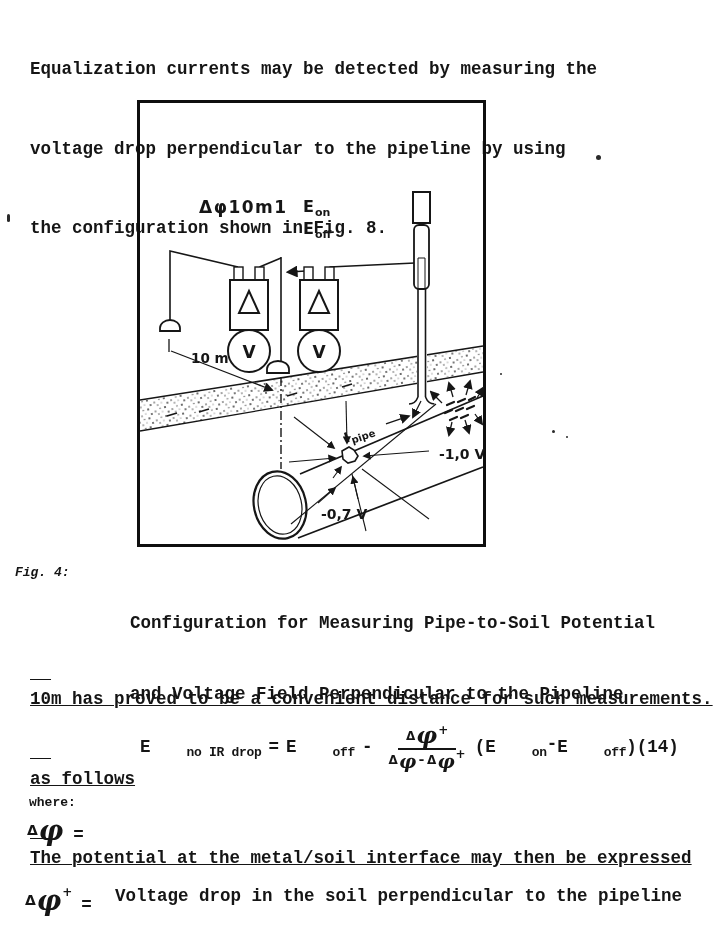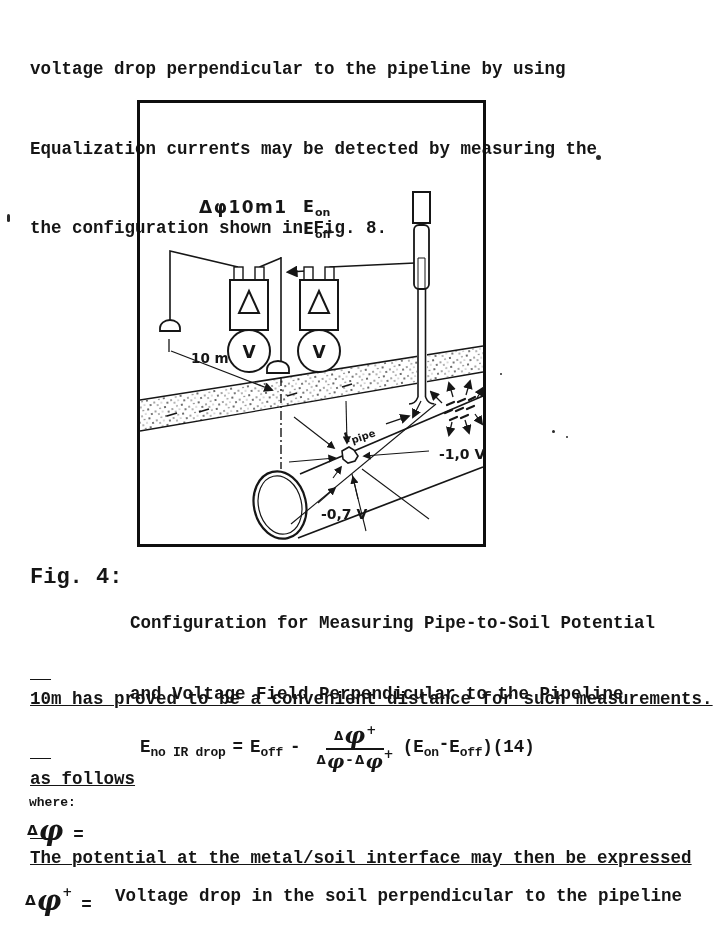--- a/index.html
+++ b/index.html
@@ -6,27 +6,27 @@
   body{
     width:727px;height:951px;background:#ffffff;position:relative;overflow:hidden;
     font-family:"Liberation Mono","DejaVu Sans Mono",monospace;
     color:#151515;font-weight:700;
     -webkit-font-smoothing:antialiased;
   }
   .abs{position:absolute;}
   .mono{font-size:17.5px;line-height:26.5px;white-space:pre;}
   .intro{left:30px;top:3px;}
   .figwrap{left:137px;top:100px;width:349px;height:447px;}
-  .cap-label{left:30px;top:565px;font-size:22px;}
+  .cap-label{left:15px;top:565px;font-size:13px;font-style:italic;}
   .cap-lines{left:130px;top:565px;font-size:17.5px;line-height:23.5px;white-space:pre;}
   .para{left:30px;top:633px;text-decoration:underline;}
   
   .eq{left:140px;top:724px;display:flex;align-items:center;font-size:17.5px;}
   .eq .tok{display:inline-flex;align-items:flex-start;}
-  .eq .sub{font-size:13px;position:relative;top:8px;letter-spacing:-0.3px;}
+  .eq .sub{font-size:13px;position:relative;top:8px;letter-spacing:-0.3px;margin-left:36px;}
   .eq .op{margin:0 7px;}
   .frac{display:inline-flex;flex-direction:column;align-items:center;margin:0 9px;line-height:1;}
   .frac .num{display:inline-flex;align-items:flex-end;border-bottom:2px solid #151515;padding:0 8px 2px;}
   .frac .den{display:inline-flex;align-items:flex-end;padding-top:2px;}
   .hphi{font-family:"DejaVu Serif",serif;font-style:italic;font-weight:700;font-size:23px;line-height:.95;}
   .hphi.small{font-size:19px;}
   .hd{font-family:"DejaVu Sans",sans-serif;font-size:12px;font-weight:700;position:relative;top:-4px;margin-right:1px;}
   .hsup{font-family:"DejaVu Sans",sans-serif;font-size:12px;font-weight:700;position:relative;top:-10px;margin-left:1px;}
   .dmin{font-size:15px;position:relative;top:-2px;margin:0 1px;}
   .rminus{position:relative;top:-3px;}
@@ -47,22 +47,22 @@
   .speck{position:absolute;background:#2a2a2a;border-radius:50%;}
   
   svg{display:block;}
   svg .flabel{font-family:"DejaVu Sans",sans-serif;font-weight:700;fill:#161616;}
   svg line,svg path,svg rect,svg circle,svg ellipse,svg polyline{vector-effect:none;}
 </style>
 </head>
 <body>
 
 <div class="abs mono intro">
+  <div>Equalization currents may be detected by measuring the</div>
   <div>voltage drop perpendicular to the pipeline by using</div>
-  <div>Equalization currents may be detected by measuring the</div>
   <div>the configuration shown in Fig. 8.</div>
 </div>
 
 <div class="abs figwrap">
 <svg width="349" height="447" viewBox="0 0 349 447">
   <defs>
     <marker id="ah" viewBox="0 0 10 10" refX="8" refY="5" markerWidth="7.5" markerHeight="7.5" orient="auto">
       <path d="M0,0 L10,5 L0,10 z" fill="#161616"></path>
     </marker>
     <pattern id="stip" width="17" height="9" patternUnits="userSpaceOnUse" patternTransform="rotate(-8)">

